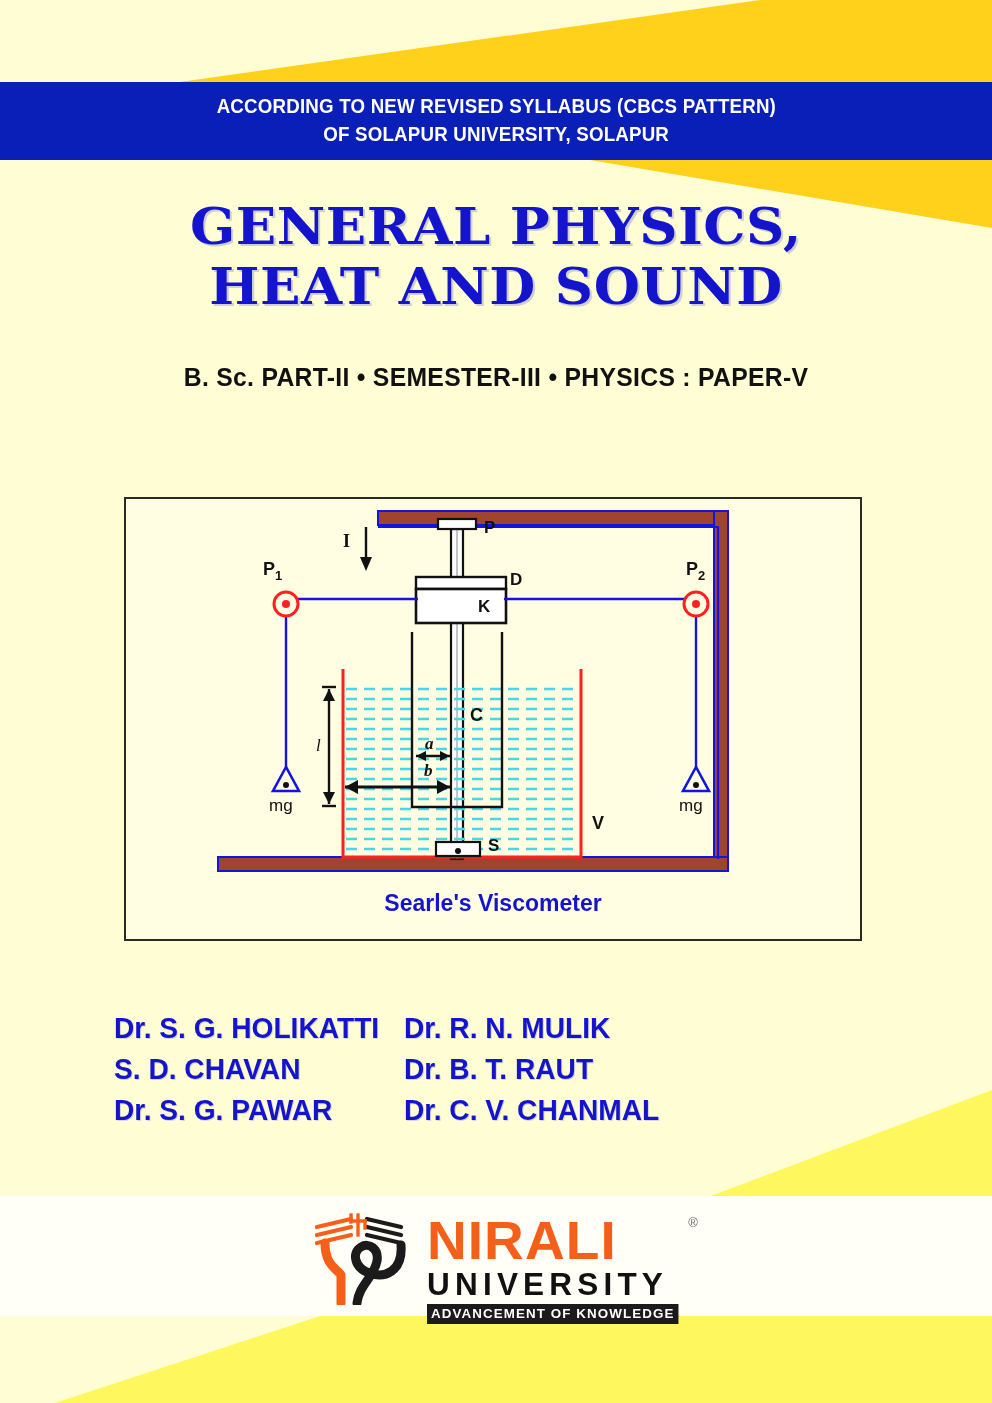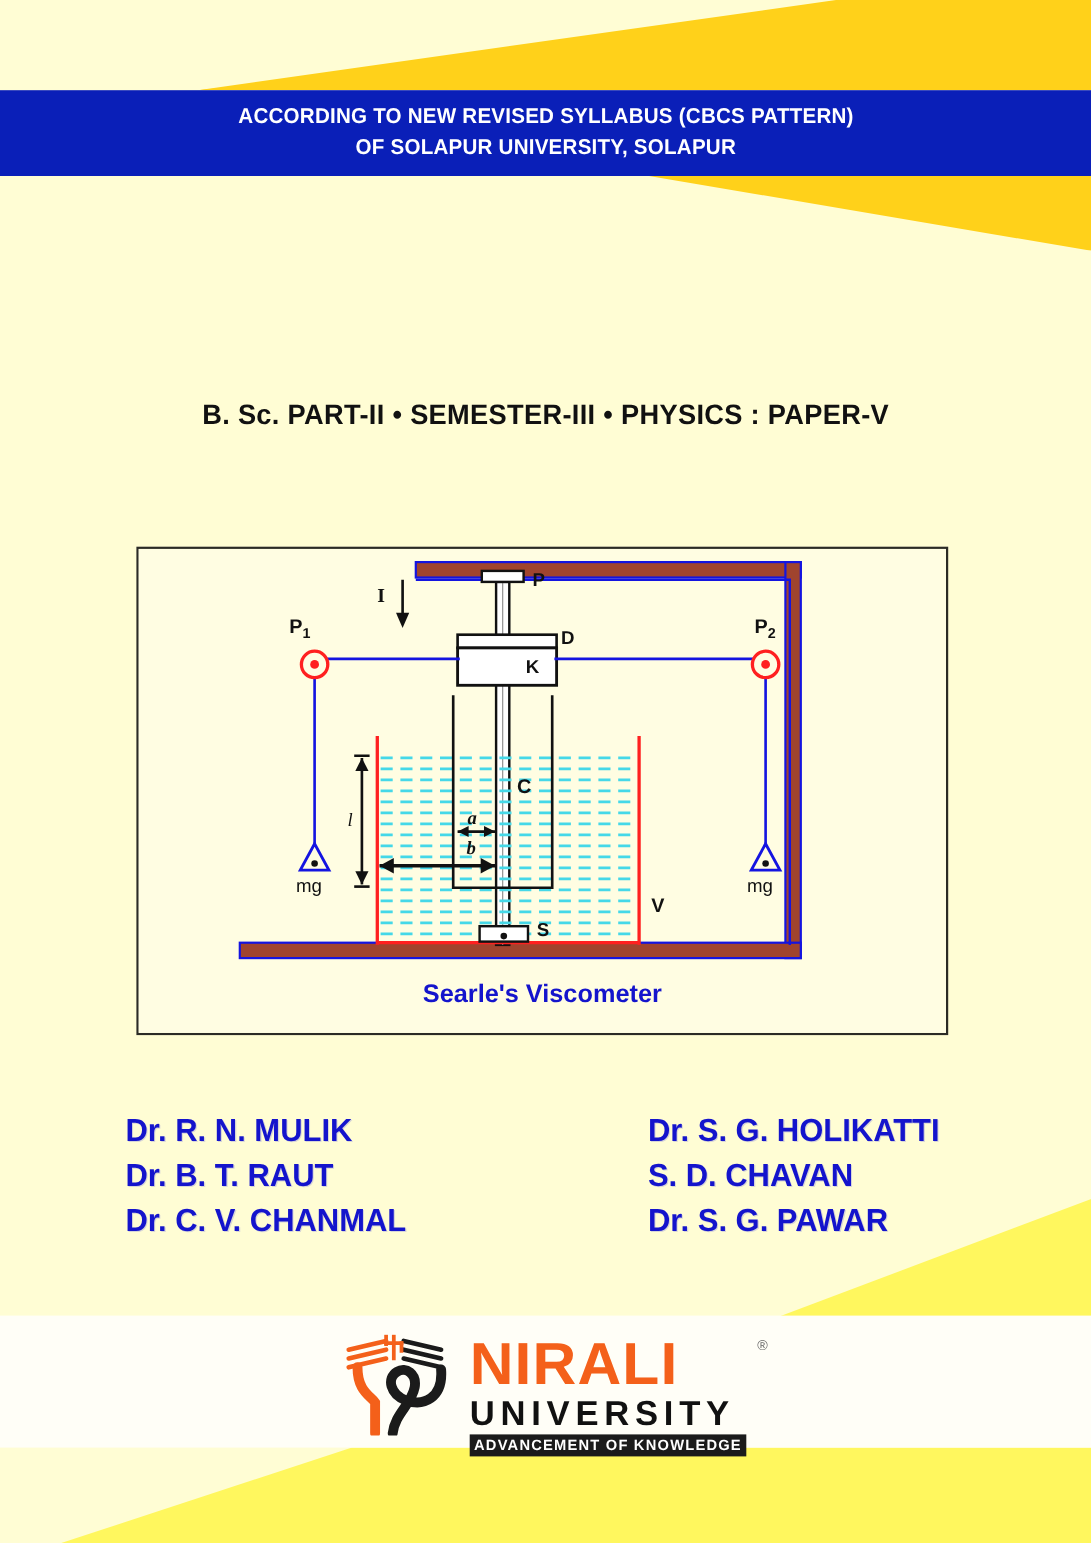--- a/index.html
+++ b/index.html
@@ -214,20 +214,24 @@
   <div class="shape gold-mid-right"></div>
   <div class="shape bottom-yellow-right"></div>
   <div class="shape bottom-white-band"></div>
   <div class="shape bottom-yellow-bottom"></div>
 
   <div class="syllabus-banner">
     <div class="syllabus-line">ACCORDING TO NEW REVISED SYLLABUS (CBCS PATTERN)</div>
     <div class="syllabus-line">OF SOLAPUR UNIVERSITY, SOLAPUR</div>
   </div>
 
+  <div class="title-block">
+    <div class="title-line">GENERAL PHYSICS,</div>
+    <div class="title-line">HEAT AND SOUND</div>
+  </div>
 
   <div class="subtitle">B. Sc. PART-II • SEMESTER-III • PHYSICS : PAPER-V</div>
 
   <div class="diagram-box">
     <svg class="diagram-svg" width="734" height="440" viewBox="0 0 734 440" xmlns="http://www.w3.org/2000/svg">
       <rect x="0" y="0" width="734" height="440" fill="#FFFDE2"></rect>
 
       <g>
         <rect x="252" y="12" width="350" height="14" fill="#A0442E" stroke="#1414E0" stroke-width="2"></rect>
         <rect x="588" y="12" width="14" height="360" fill="#A0442E" stroke="#1414E0" stroke-width="2"></rect>
@@ -347,29 +351,29 @@
         <rect x="310" y="343" width="44" height="14" fill="#FFFFFF" stroke="#111111" stroke-width="2.2"></rect>
         <circle cx="332" cy="352" r="3" fill="#111111"></circle>
       </g>
       <text x="362" y="352" font-family="Liberation Sans, sans-serif" font-size="17" font-weight="bold" fill="#111111">S</text>
 
       <text x="367" y="412" text-anchor="middle" font-family="Liberation Sans, sans-serif" font-size="23" font-weight="bold" fill="#1414CC">Searle's Viscometer</text>
     </svg>
   </div>
 
   <div class="authors">
+    <div class="authors-col right">
+      <div class="author-name">Dr. S. G. HOLIKATTI</div>
+      <div class="author-name">S. D. CHAVAN</div>
+      <div class="author-name">Dr. S. G. PAWAR</div>
+    </div>
     <div class="authors-col left">
       <div class="author-name">Dr. R. N. MULIK</div>
       <div class="author-name">Dr. B. T. RAUT</div>
       <div class="author-name">Dr. C. V. CHANMAL</div>
-    </div>
-    <div class="authors-col right">
-      <div class="author-name">Dr. S. G. HOLIKATTI</div>
-      <div class="author-name">S. D. CHAVAN</div>
-      <div class="author-name">Dr. S. G. PAWAR</div>
     </div>
   </div>
 
   <div class="logo-wrap">
     <div class="logo-inner">
       <div class="logo-mark">
         <svg width="110" height="92" viewBox="0 0 110 92" xmlns="http://www.w3.org/2000/svg">
 
           <g stroke="#F4601A" stroke-width="4.2" fill="none" stroke-linecap="round">
             <line x1="6" y1="14" x2="40" y2="6"></line>

